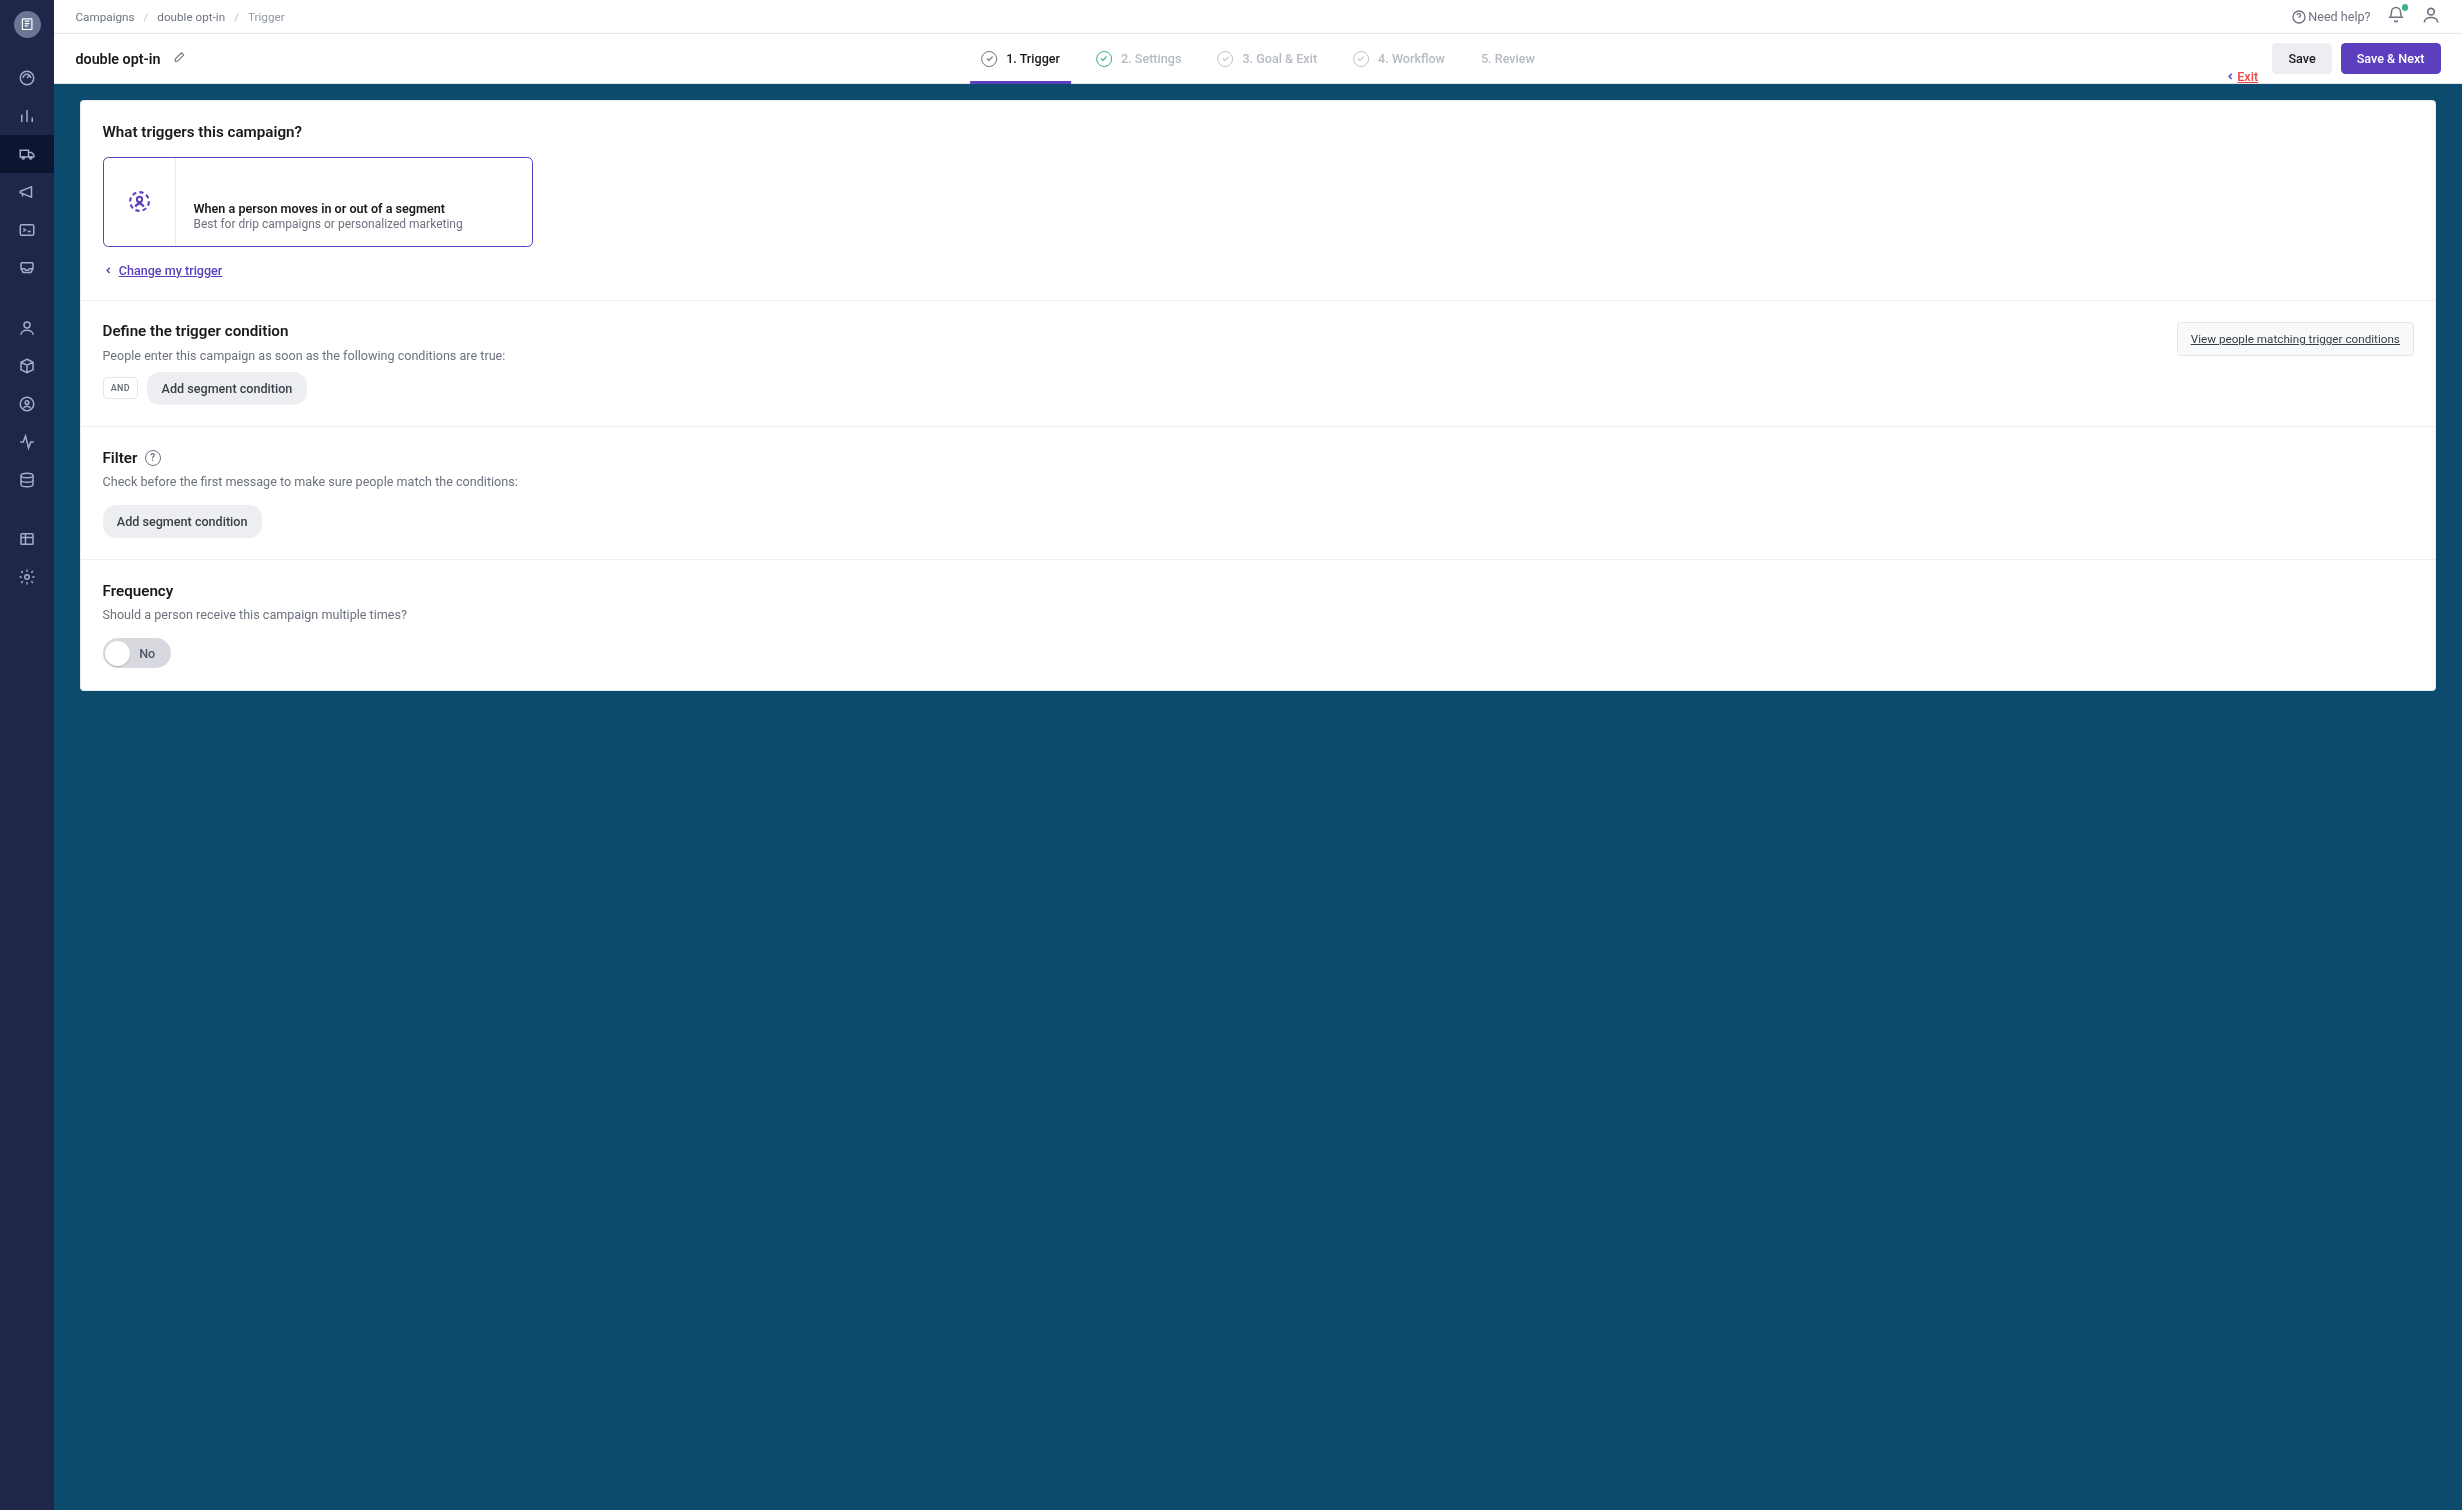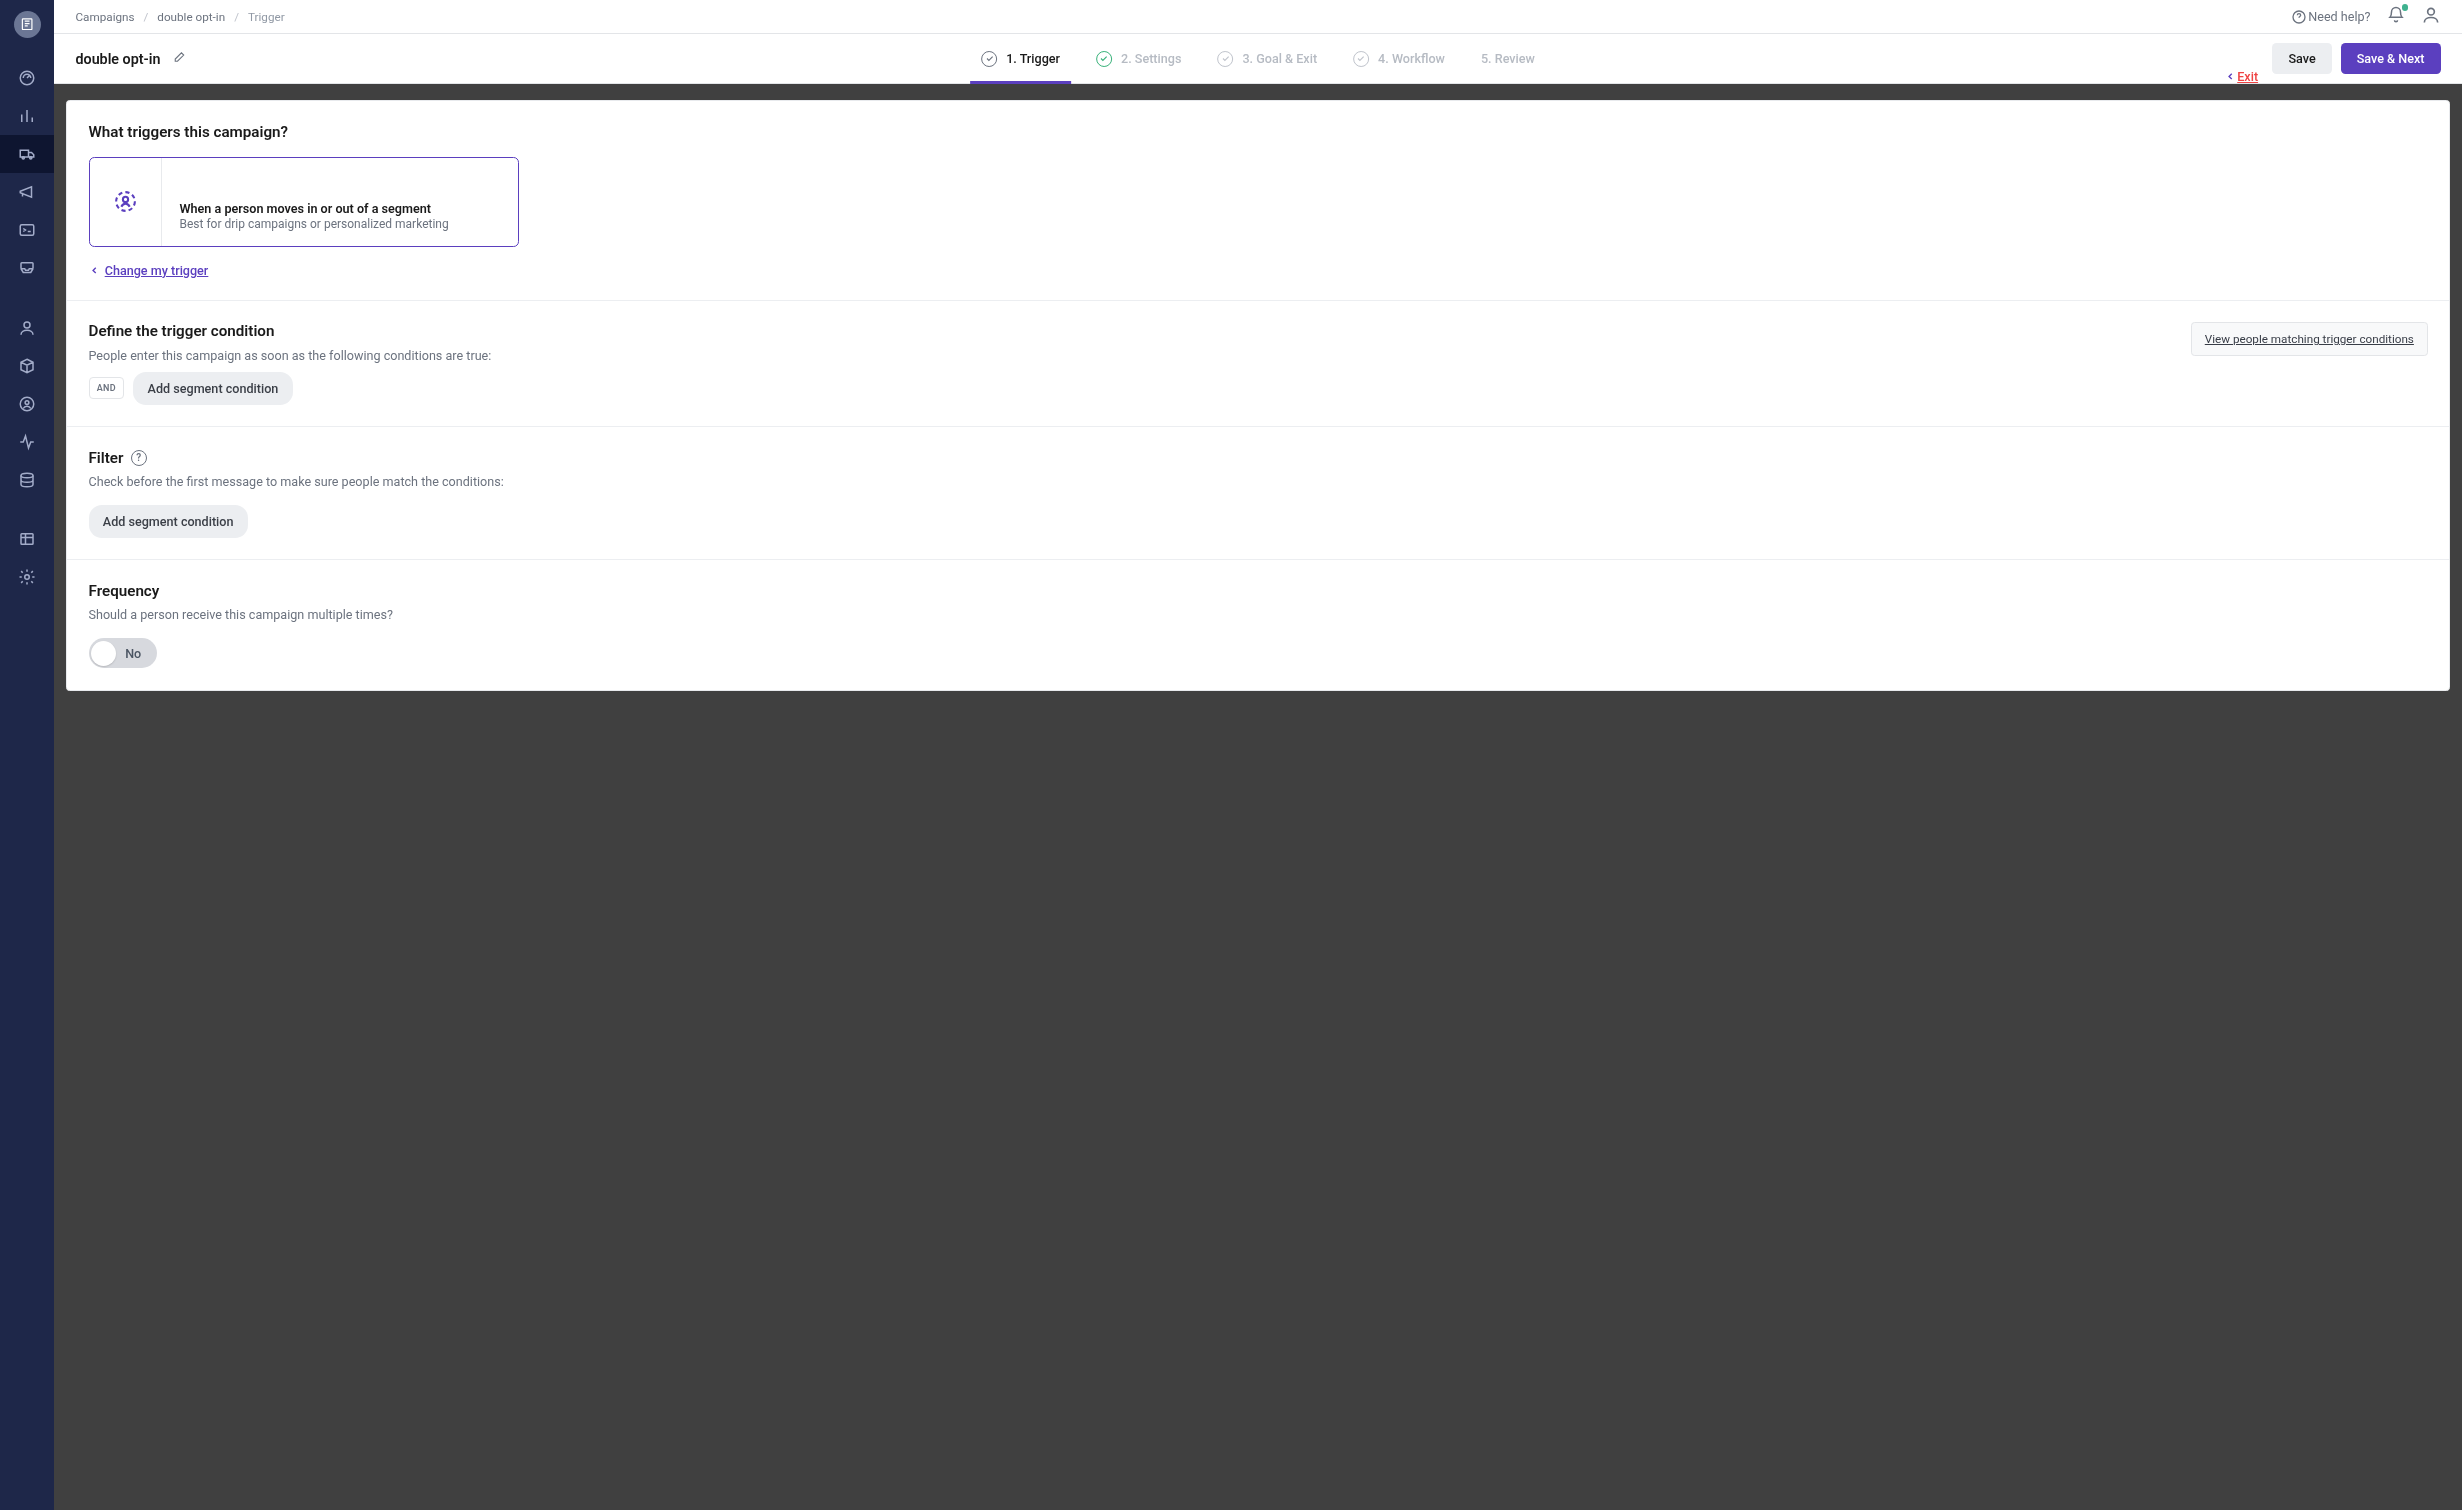--- a/index.html
+++ b/index.html
@@ -39,21 +39,21 @@
 .step.active .step-circle { border-color: #6c737f; }
 .step-circle.green { border-color: #38b27a; }
 .step-check { width: 9px; height: 9px; }
 .steps-right { margin-left: auto; display: flex; align-items: center; gap: 9px; }
 .link-exit { color: #ef4444; font-weight: 500; text-decoration: underline; display: flex; align-items: center; gap: 1px; cursor: pointer; margin-right: 5.4px; margin-top: 36px; }
 .btn { border: none; border-radius: 4.5px; padding: 8px 16px; font-size: 12.6px; font-weight: 500; cursor: pointer; font-family: inherit; }
 .btn-secondary { background: #eceef1; color: #1a1a1a; }
 .btn-primary { background: #5b3fbf; color: #fff; }
 
 
-.content { background: #404040; flex: 1; padding: 16px 12px 36px; }
+.content { background: #0c4a6e; flex: 1; padding: 16px 26px 36px; }
 .card { background: #fff; border: 0.9px solid #e8eaed; border-radius: 3.6px; margin-bottom: 0; }
 .section { padding: 21.5px; border-bottom: 0.9px solid #eceef1; }
 .section:last-child { border-bottom: none; }
 .section h2 { font-size: 15.2px; font-weight: 600; margin-bottom: 0; }
 .section .sub { color: #6c737f; font-size: 12.6px; margin-top: 7.2px; }
 
 .trigger-box { display: flex; align-items: flex-end; border: 1.3px solid #5b3fbf; border-radius: 5.4px; margin-top: 16px; max-width: 430px; overflow: hidden; }
 .trigger-icon-cell { width: 72px; height: 88px; display: flex; align-items: center; justify-content: center; border-right: 0.9px solid #e8eaed; }
 .trigger-icon-cell svg { width: 25px; height: 25px; color: #5b3fbf; }
 .trigger-text-cell { padding: 14.3px 18px; }

